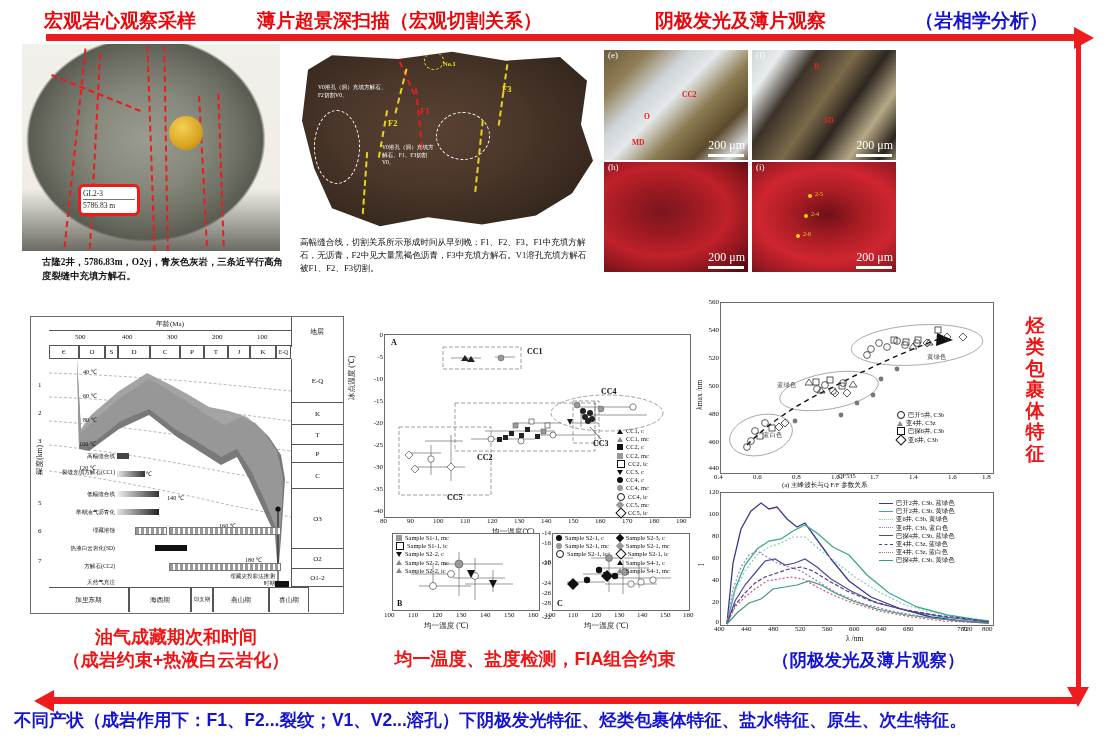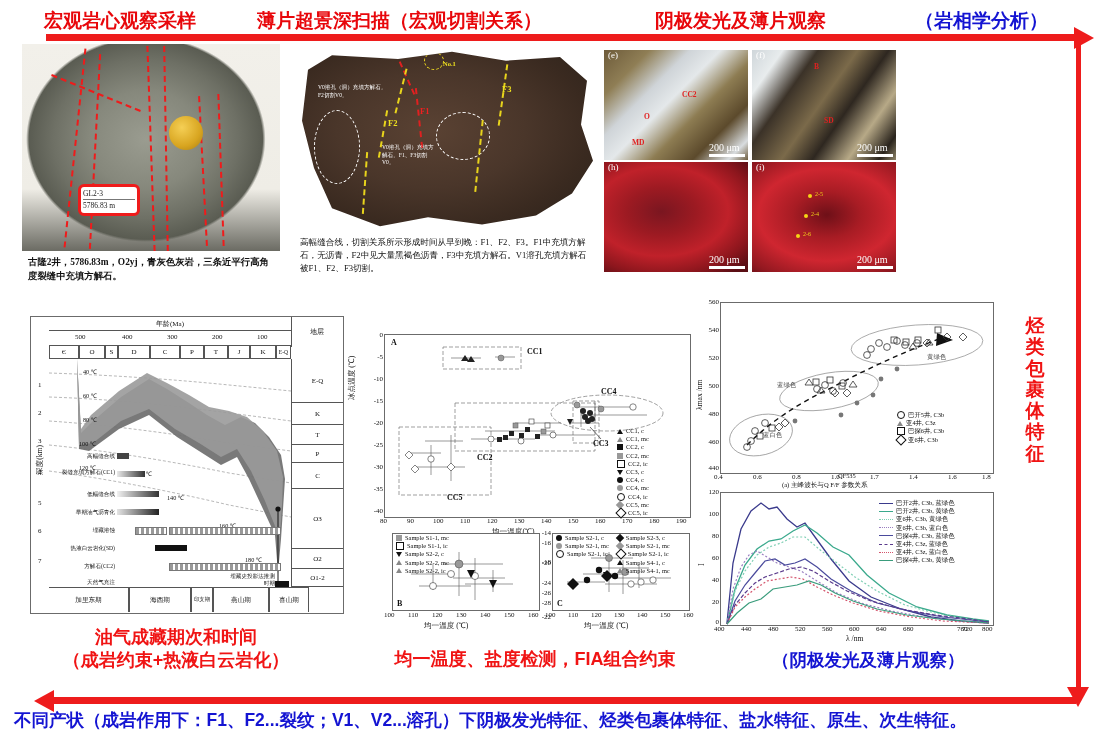--- a/index.html
+++ b/index.html
@@ -43,21 +43,21 @@
   .frac{position:absolute;}
   .frac.red{border-left:2px dashed #e02020;}
   .frac.yel{border-left:2px dashed #e8d41c;}
   .dash-ell{position:absolute;border:1.6px dashed #fff;border-radius:50%;}
   .ts-note{position:absolute;font-family:"Liberation Serif",serif;font-size:5.6px;color:#fff;line-height:1.35;}
   .frac-lbl{position:absolute;font-size:8.5px;font-weight:bold;font-family:"Liberation Serif",serif;}
 
   .micro{position:absolute;overflow:hidden;font-family:"Liberation Serif",serif;}
   .micro .pl{position:absolute;left:2px;top:0px;font-size:9px;color:#111;background:rgba(255,255,255,.82);padding:0 2px;}
   .micro .pl.w{color:#fff;background:transparent;}
-  .scalebar{position:absolute;right:3px;bottom:3px;color:#fff;font-size:10px;text-align:left;}
+  .scalebar{position:absolute;right:3px;bottom:3px;color:#fff;font-size:12px;text-align:center;}
   .scalebar .bar{height:3px;background:#fff;margin-top:1px;}
   .mlbl{position:absolute;color:#e02020;font-size:7.5px;font-weight:bold;font-family:"Liberation Serif",serif;}
   .spotlbl{position:absolute;color:#f2d21a;font-size:6px;font-family:"Liberation Serif",serif;}
   .spot{position:absolute;width:4px;height:4px;border-radius:50%;background:#f5d615;}
 
   
   .chart-box{position:absolute;background:#fff;border:1px solid #6b6b6b;}
   .cfont{font-family:"Liberation Serif",serif;}
   .tick{position:absolute;font-size:7px;color:#111;font-family:"Liberation Serif",serif;}
   .axlabel{position:absolute;font-size:7.6px;color:#111;font-family:"Liberation Serif",serif;}
@@ -99,21 +99,21 @@
   <div class="core-line" style="left:143px;top:2px;height:205px;transform:rotate(-1deg);"></div>
   <div class="core-line" style="left:180px;top:52px;height:150px;transform:rotate(-3deg);"></div>
   <div class="core-line" style="left:198px;top:50px;height:152px;transform:rotate(-2deg);"></div>
   <div class="core-line" style="left:26px;top:48px;width:96px;border-left:none;border-top:2.2px dashed #ef1b1b;transform:rotate(22deg);"></div>
   <div class="coin" style="left:147px;top:72px;width:34px;height:34px;"></div>
   <div class="core-tag" style="left:56px;top:140px;width:52px;">
     <div>GL2-3</div>
     <div>5786.83 m</div>
   </div>
 </div>
-<div class="abs caption-cn" style="left:28px;top:256px;width:250px;">古隆2井，5786.83m，O2yj，青灰色灰岩，三条近平行高角度裂缝中充填方解石。</div>
+<div class="abs caption-cn" style="left:42px;top:256px;width:250px;">古隆2井，5786.83m，O2yj，青灰色灰岩，三条近平行高角度裂缝中充填方解石。</div>
 
 <div class="ts-photo" style="left:296px;top:48px;width:300px;height:182px;">
   <div class="dash-ell" style="left:18px;top:62px;width:44px;height:72px;"></div>
   <div class="dash-ell" style="left:140px;top:64px;width:52px;height:46px;"></div>
   <div class="dash-ell" style="left:128px;top:4px;width:18px;height:16px;border-color:#f0dc1e;"></div>
   <div class="frac red" style="left:110px;top:12px;height:36px;transform:rotate(-24deg);"></div>
   <div class="frac red" style="left:122px;top:40px;height:60px;transform:rotate(-6deg);"></div>
   <div class="frac yel" style="left:104px;top:20px;height:46px;transform:rotate(14deg);"></div>
   <div class="frac yel" style="left:86px;top:62px;height:48px;transform:rotate(10deg);"></div>
   <div class="frac yel" style="left:68px;top:104px;height:62px;transform:rotate(4deg);"></div>

